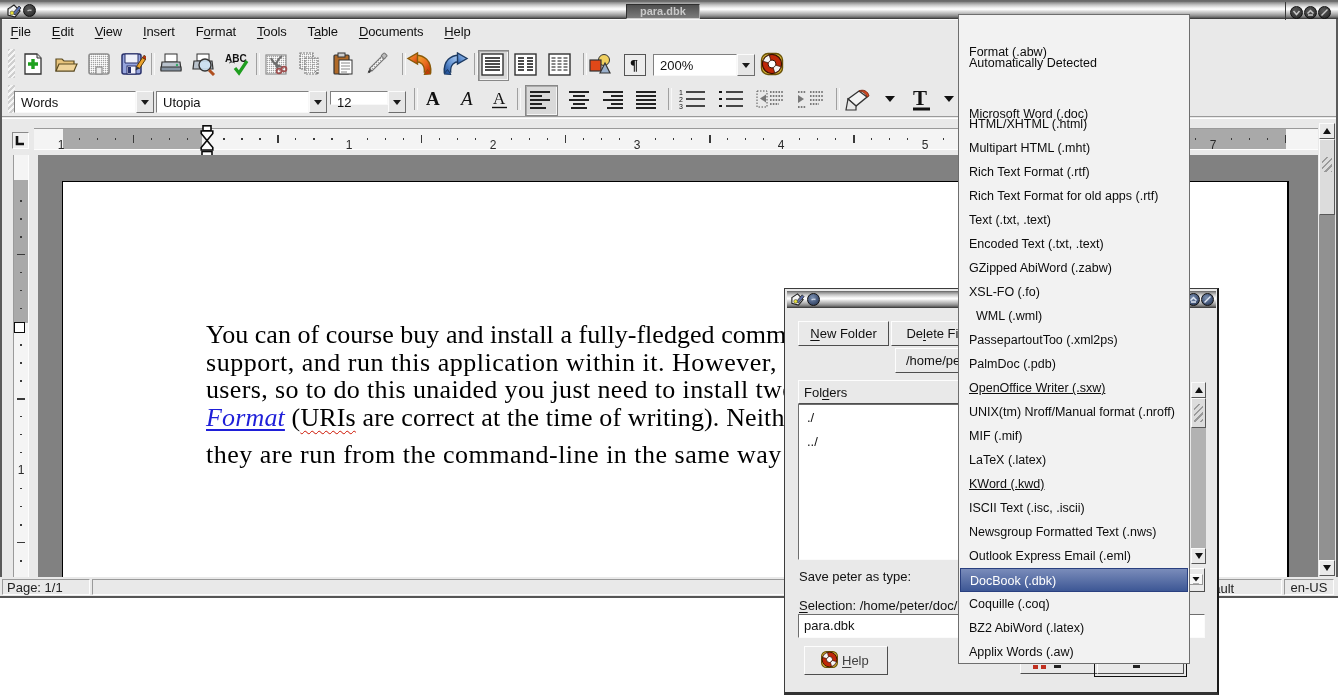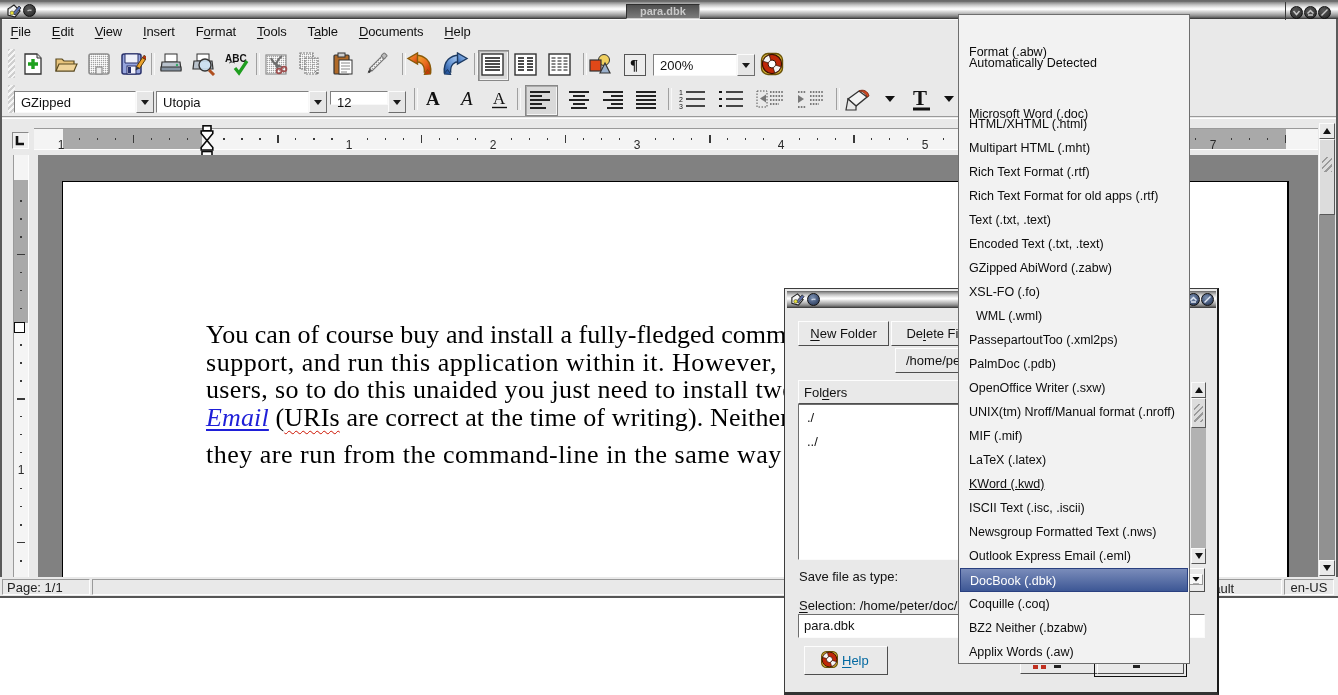--- a/index.html
+++ b/index.html
@@ -251,21 +251,21 @@
       <rect x="1.5" y="1.5" width="21" height="21" rx="6.5" fill="#d8b838" stroke="#6a5208" stroke-width="1.4"></rect>
       <circle cx="12" cy="12" r="9.6" fill="#c02808" stroke="#3a1000" stroke-width="1.2"></circle>
       <circle cx="12" cy="12" r="4" fill="#fff" stroke="#3a1000" stroke-width="1"></circle>
       <path d="M9.2 2.9 A 9.6 9.6 0 0 0 2.9 9.2 L8.4 10.9 A 4 4 0 0 1 10.9 8.4 Z" fill="#f6f6f6" stroke="#3a1000" stroke-width="0.8"></path>
       <path d="M14.8 21.1 A 9.6 9.6 0 0 0 21.1 14.8 L15.6 13.1 A 4 4 0 0 1 13.1 15.6 Z" fill="#f6f6f6" stroke="#3a1000" stroke-width="0.8"></path>
     </svg>
 </div>
 <div class="abs" id="toolbar2">
   <div class="handle" style="left:8px;top:3px;height:28px;"></div>
   <div class="combo" style="left:14px;top:9px;width:122px;height:22px;">
-      <span class="cb-text">GZipped</span>
+      <span class="cb-text">Words</span>
     </div>
   <div class="arrowbtn" style="left:136px;top:9px;width:18px;height:22px;"></div>
   <div class="combo" style="left:156px;top:9px;width:153px;height:22px;">
       <span class="cb-text">Utopia</span>
     </div>
   <div class="arrowbtn" style="left:309px;top:9px;width:18px;height:22px;"></div>
   <div class="combo" style="left:330px;top:9px;width:58px;height:14px;">
       <span class="cb-text">12</span>
     </div>
   <div class="arrowbtn" style="left:388px;top:9px;width:18px;height:22px;"></div>
@@ -367,21 +367,21 @@
   <span class="rnum" style="left:21px;top:315px;transform:translate(-50%,-50%);">1</span>
   <div class="abs" style="left:14px;top:167px;width:11px;height:11px;background:#fdfdfd;border:1.5px solid #0a0a0a;box-sizing:border-box;"></div>
 </div>
 <div class="abs" id="docarea">
   <div id="page"></div>
   <div id="pageborderR"></div>
   <div id="doctext">
     <div style="letter-spacing:0.03px;">You can of course buy and install a fully-fledged commercial</div>
     <div style="letter-spacing:0.52px;">support, and run this application within it. However, this is</div>
     <div style="letter-spacing:0.36px;">users, so to do this unaided you just need to install two extr</div>
-    <div style="letter-spacing:0.15px;"><span id="saxon">Email</span> (<span id="uris">URIs</span> are correct at the time of writing). Neither is</div>
+    <div style="letter-spacing:0.15px;"><span id="saxon">Format</span> (<span id="uris">URIs</span> are correct at the time of writing). Neither is</div>
     <div style="margin-top:10px;letter-spacing:0.5px;">they are run from the command-line in the same way as a</div>
   </div>
 </div>
 <div class="abs" style="left:1318px;top:119px;width:18px;height:458px;background:#e9e9e9;"></div>
 <div class="abs" style="left:1319px;top:139px;width:16px;height:421px;background:#919191;"></div>
 <div class="sbtn sb-up" style="left:1319px;top:123px;width:16px;height:16px;"></div>
 <div class="thumb" style="left:1319px;top:139px;width:16px;height:76px;"></div>
 <div class="grip" style="left:1322px;top:157px;width:10px;height:15px;"></div>
 <div class="sbtn sb-dn" style="left:1319px;top:560px;width:16px;height:16px;"></div>
 <div class="abs" style="left:0px;top:19px;width:2px;height:579px;background:#5a5a5a;"></div>
@@ -427,39 +427,39 @@
       <div style="position:absolute;left:8px;top:5px;">./</div>
       <div style="position:absolute;left:8px;top:29px;">../</div>
     </div>
   <div class="gbtn" style="left:205px;top:91px;width:185px;height:24px;text-align:left;padding-left:5px;line-height:23px;">Files</div>
   <div class="sunken" style="position:absolute;left:205px;top:115px;width:185px;height:156px;"></div>
   <div class="abs" style="left:406px;top:109px;width:15px;height:150px;background:#b2b2b2;"></div>
   <div class="sbtn sb-up" style="left:406px;top:93px;width:15px;height:16px;"></div>
   <div class="thumb" style="left:406px;top:109px;width:15px;height:30px;"></div>
   <div class="grip" style="left:409px;top:115px;width:9px;height:18px;"></div>
   <div class="sbtn sb-dn" style="left:406px;top:259px;width:15px;height:16px;"></div>
-  <div class="abs" style="left:14px;top:280px;font-size:13px;color:#111;">Save file as type:</div>
+  <div class="abs" style="left:14px;top:280px;font-size:13px;color:#111;">Save peter as type:</div>
   <div class="gbtn" style="left:173px;top:279px;width:247px;height:24px;"></div>
   <div class="abs" style="left:404px;top:285px;width:14px;height:11px;background:#f7f7f7;border:1px solid #999;border-top-color:#fff;border-left-color:#fff;box-sizing:border-box;"></div>
   <svg class="abs" style="left:406px;top:286px;" width="10" height="12" viewBox="0 0 10 12">
       <path d="M1.5 2 L5 6.5 L8.5 2" fill="#111"></path>
       <path d="M2 9 H8" stroke="#999" stroke-width="1.5"></path>
     </svg>
   <div class="abs" style="left:14px;top:309px;font-size:13px;color:#111;"><span class="ul">S</span>election: /home/peter/doc/</div>
   <div class="sunken" style="position:absolute;left:13px;top:325px;width:407px;height:24px;"></div>
   <div class="abs" style="left:19px;top:329px;font-size:13px;color:#111;">para.dbk</div>
   <div class="gbtn" style="left:19px;top:357px;width:84px;height:29px;"></div>
   <svg class="abs" style="left:35px;top:361px;" width="19" height="19" viewBox="0 0 24 24">
       <rect x="2" y="2" width="20" height="20" rx="6" fill="#d8b838" stroke="#6a5208" stroke-width="1.4"></rect>
       <circle cx="12" cy="12" r="9.3" fill="#c02808" stroke="#3a1000" stroke-width="1.2"></circle>
       <circle cx="12" cy="12" r="3.8" fill="#fff" stroke="#3a1000" stroke-width="1"></circle>
       <path d="M9.3 3.2 A 9.3 9.3 0 0 0 3.2 9.3 L8.5 10.8 A 3.8 3.8 0 0 1 10.8 8.5 Z" fill="#f6f6f6" stroke="#3a1000" stroke-width="0.8"></path>
       <path d="M14.7 20.8 A 9.3 9.3 0 0 0 20.8 14.7 L15.5 13.2 A 3.8 3.8 0 0 1 13.2 15.5 Z" fill="#f6f6f6" stroke="#3a1000" stroke-width="0.8"></path>
     </svg>
-  <div class="abs" style="left:57px;top:364px;font-size:13px;color:#0369a1;"><span class="ul">H</span>elp</div>
+  <div class="abs" style="left:57px;top:364px;font-size:13px;color:#404040;"><span class="ul">H</span>elp</div>
   <div class="gbtn" style="left:235px;top:356px;width:86px;height:29px;"></div>
   <div class="abs" style="left:248px;top:376px;width:5px;height:4px;background:#c03020;"></div>
   <div class="abs" style="left:256px;top:376px;width:5px;height:4px;background:#c03020;"></div>
   <div class="abs" style="left:269px;top:376px;width:7px;height:3px;background:#222;"></div>
   <div class="abs" style="left:309px;top:351px;width:93px;height:37px;border:1.5px solid #111;box-sizing:border-box;"></div>
   <div class="gbtn" style="left:312px;top:354px;width:87px;height:31px;"></div>
   <div class="abs" style="left:348px;top:376px;width:7px;height:3px;background:#222;"></div>
 </div>
 <div id="droplist">
   <div class="item" style="top:1px;margin-top:35px;">Automatically Detected</div>
@@ -469,25 +469,25 @@
   <div class="item" style="top:121px;">Multipart HTML (.mht)</div>
   <div class="item" style="top:145px;">Rich Text Format (.rtf)</div>
   <div class="item" style="top:169px;">Rich Text Format for old apps (.rtf)</div>
   <div class="item" style="top:193px;">Text (.txt, .text)</div>
   <div class="item" style="top:217px;">Encoded Text (.txt, .text)</div>
   <div class="item" style="top:241px;">GZipped AbiWord (.zabw)</div>
   <div class="item" style="top:265px;">XSL-FO (.fo)</div>
   <div class="item" style="top:289px;padding-left:16px;">WML (.wml)</div>
   <div class="item" style="top:313px;">PassepartoutToo (.xml2ps)</div>
   <div class="item" style="top:337px;">PalmDoc (.pdb)</div>
-  <div class="item" style="top:361px;">OpenOffice Writer (.sxw)</div>
+  <div class="item" style="top:361px;text-decoration:underline;">OpenOffice Writer (.sxw)</div>
   <div class="item" style="top:385px;">UNIX(tm) Nroff/Manual format (.nroff)</div>
   <div class="item" style="top:409px;">MIF (.mif)</div>
   <div class="item" style="top:433px;">LaTeX (.latex)</div>
   <div class="item" style="top:457px;text-decoration:underline;">KWord (.kwd)</div>
   <div class="item" style="top:481px;">ISCII Text (.isc, .iscii)</div>
   <div class="item" style="top:505px;">Newsgroup Formatted Text (.nws)</div>
   <div class="item" style="top:529px;">Outlook Express Email (.eml)</div>
   <div class="item sel" style="top:553px;">DocBook (.dbk)</div>
   <div class="item" style="top:577px;">Coquille (.coq)</div>
-  <div class="item" style="top:601px;">BZ2 Neither (.bzabw)</div>
+  <div class="item" style="top:601px;">BZ2 AbiWord (.latex)</div>
   <div class="item" style="top:625px;">Applix Words (.aw)</div>
 </div>
 
 </body></html>

